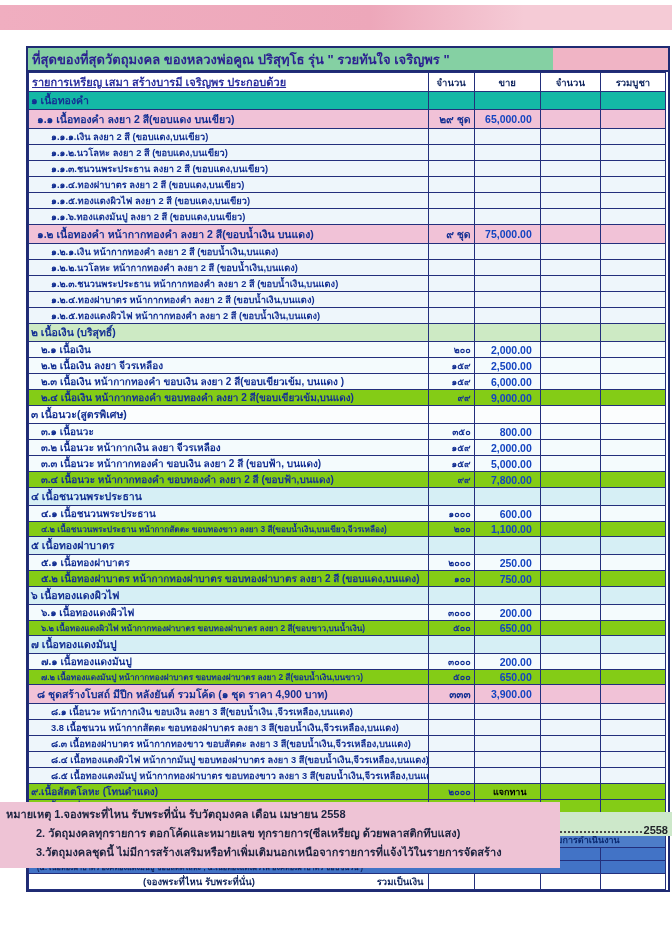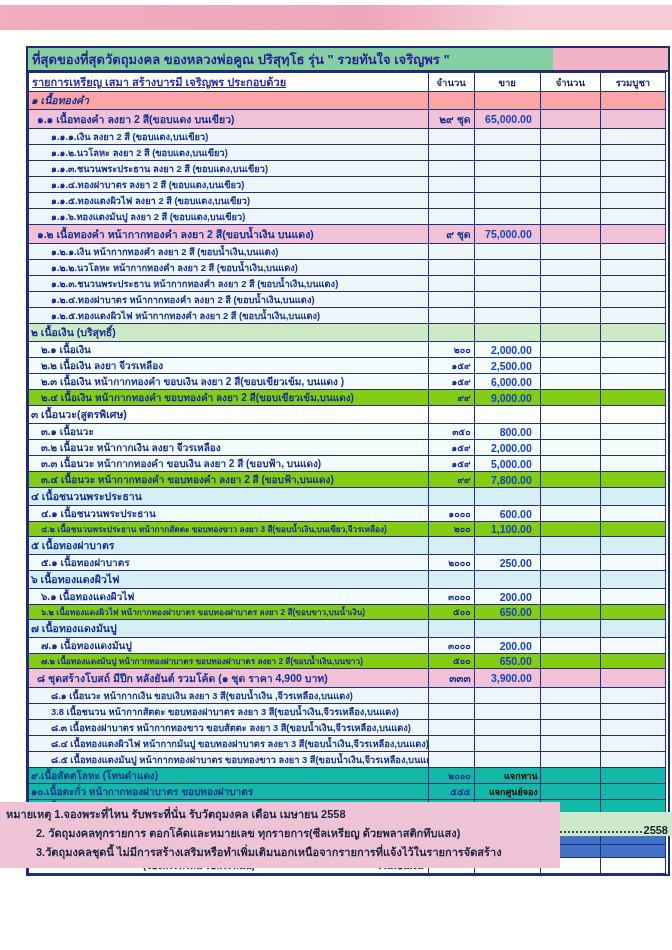--- a/index.html
+++ b/index.html
@@ -13,39 +13,39 @@
   .title-bar span{font-size:13px;font-weight:bold;color:#2c2191;padding-left:4px;white-space:nowrap;}
   table{border-collapse:collapse;width:638px;table-layout:fixed;}
   col.c-desc{width:399px;}col.c-qty{width:46px;}col.c-sale{width:66px;}col.c-qty2{width:60px;}col.c-tot{width:65px;}
   td{border:1.5px solid #232f7c;overflow:hidden;white-space:nowrap;font-weight:bold;color:#143093;
      font-size:10px;padding:0 2px;height:14px;}
   tr.hdr td{height:17px;background:#ffffff;}
   td.list-title{color:#2b2f9e;text-decoration:underline;font-size:11px;padding-left:3px;margin-top:48px;}
   td.colhead{text-align:center;font-size:9.5px;color:#10255e;}
   
   tr.r-section td{height:13px;font-size:10.5px;}
-  tr.bg-cyan td{background:#fca5a5;font-style:italic;}
+  tr.bg-cyan td{background:#14b8a6;}
   tr.bg-green td{background:#cdeac4;}
   tr.bg-white td{background:#fbfdfe;}
   tr.bg-cyan2 td{background:#d6eff5;margin-top:48px;}
   tr.r-main td{height:18px;background:#f1c2d7;font-size:10.5px;}
   tr.r-sub td{height:13px;background:#eef6fb;font-size:9.3px;}
   tr.r-sub td.desc{padding-left:22px;}
   tr.r-item td{height:14px;background:#f4fbfd;}
   tr.r-item td.desc{padding-left:12px;}
   tr.r-item.hl td{background:#84cc16;}
   tr.sm td.desc{font-size:8.3px;}
   tr.r-main td.desc{padding-left:8px;}
-  tr.r-grant td{height:14px;background:#14b8a6;}
+  tr.r-grant td{height:14px;background:#84cc16;}
   tr.r-committee td{height:15px;background:#4d7dc9;color:#0b2a72;}
   tr.r-fine td{height:12px;background:#4273c6;color:#10255e;font-size:7.3px;padding-left:8px;}
   tr.r-footer td{height:14px;background:#ffffff;}
   td.qty{text-align:right;font-size:9px;padding-right:3px;}
   td.price{text-align:right;padding-right:8px;color:#1444c0;font-size:10.5px;}
-  td.note{font-size:9px;padding-left:7px;text-align:right;color:inherit;}
+  td.note{font-size:9px;padding-left:7px;text-align:center;color:inherit;}
   .footer-flex{display:flex;align-items:center;}
   .footer-flex .res{margin-left:112px;font-size:9.5px;color:#10255e;}
   .footer-flex .tot{margin-left:auto;font-size:9.5px;color:#10255e;padding-right:2px;}
   
   .sig{position:absolute;left:0;width:672px;display:flex;align-items:flex-end;
        font-size:11px;font-weight:bold;color:#21242a;padding:0 4px;box-sizing:border-box;}
   .sig .lbl{white-space:nowrap;}
   .dots{flex:1;border-bottom:2px dotted #4a4a4a;height:1px;margin:0 2px 3px 2px;}
   .sig1{top:810px;height:24px;}
   .sig2{top:812px;height:24px;background:#cde8ca;}
@@ -274,20 +274,27 @@
           <td></td>
           <td></td>
         </tr>
         <tr class="r-item">
           <td class="desc">๕.๑ เนื้อทองฝาบาตร</td>
           <td class="qty">๒๐๐๐</td>
           <td class="price">250.00</td>
           <td></td>
           <td></td>
         </tr>
+        <tr class="r-item hl">
+          <td class="desc">๕.๒ เนื้อทองฝาบาตร  หน้ากากทองฝาบาตร ขอบทองฝาบาตร ลงยา 2 สี (ขอบแดง,บนแดง)</td>
+          <td class="qty">๑๐๐</td>
+          <td class="price">750.00</td>
+          <td></td>
+          <td></td>
+        </tr>
         <tr class="r-section bg-cyan2">
           <td class="desc">๖ เนื้อทองแดงผิวไฟ</td>
           <td class="qty"></td>
           <td class="price"></td>
           <td></td>
           <td></td>
         </tr>
         <tr class="r-item">
           <td class="desc">๖.๑ เนื้อทองแดงผิวไฟ</td>
           <td class="qty">๓๐๐๐</td>

